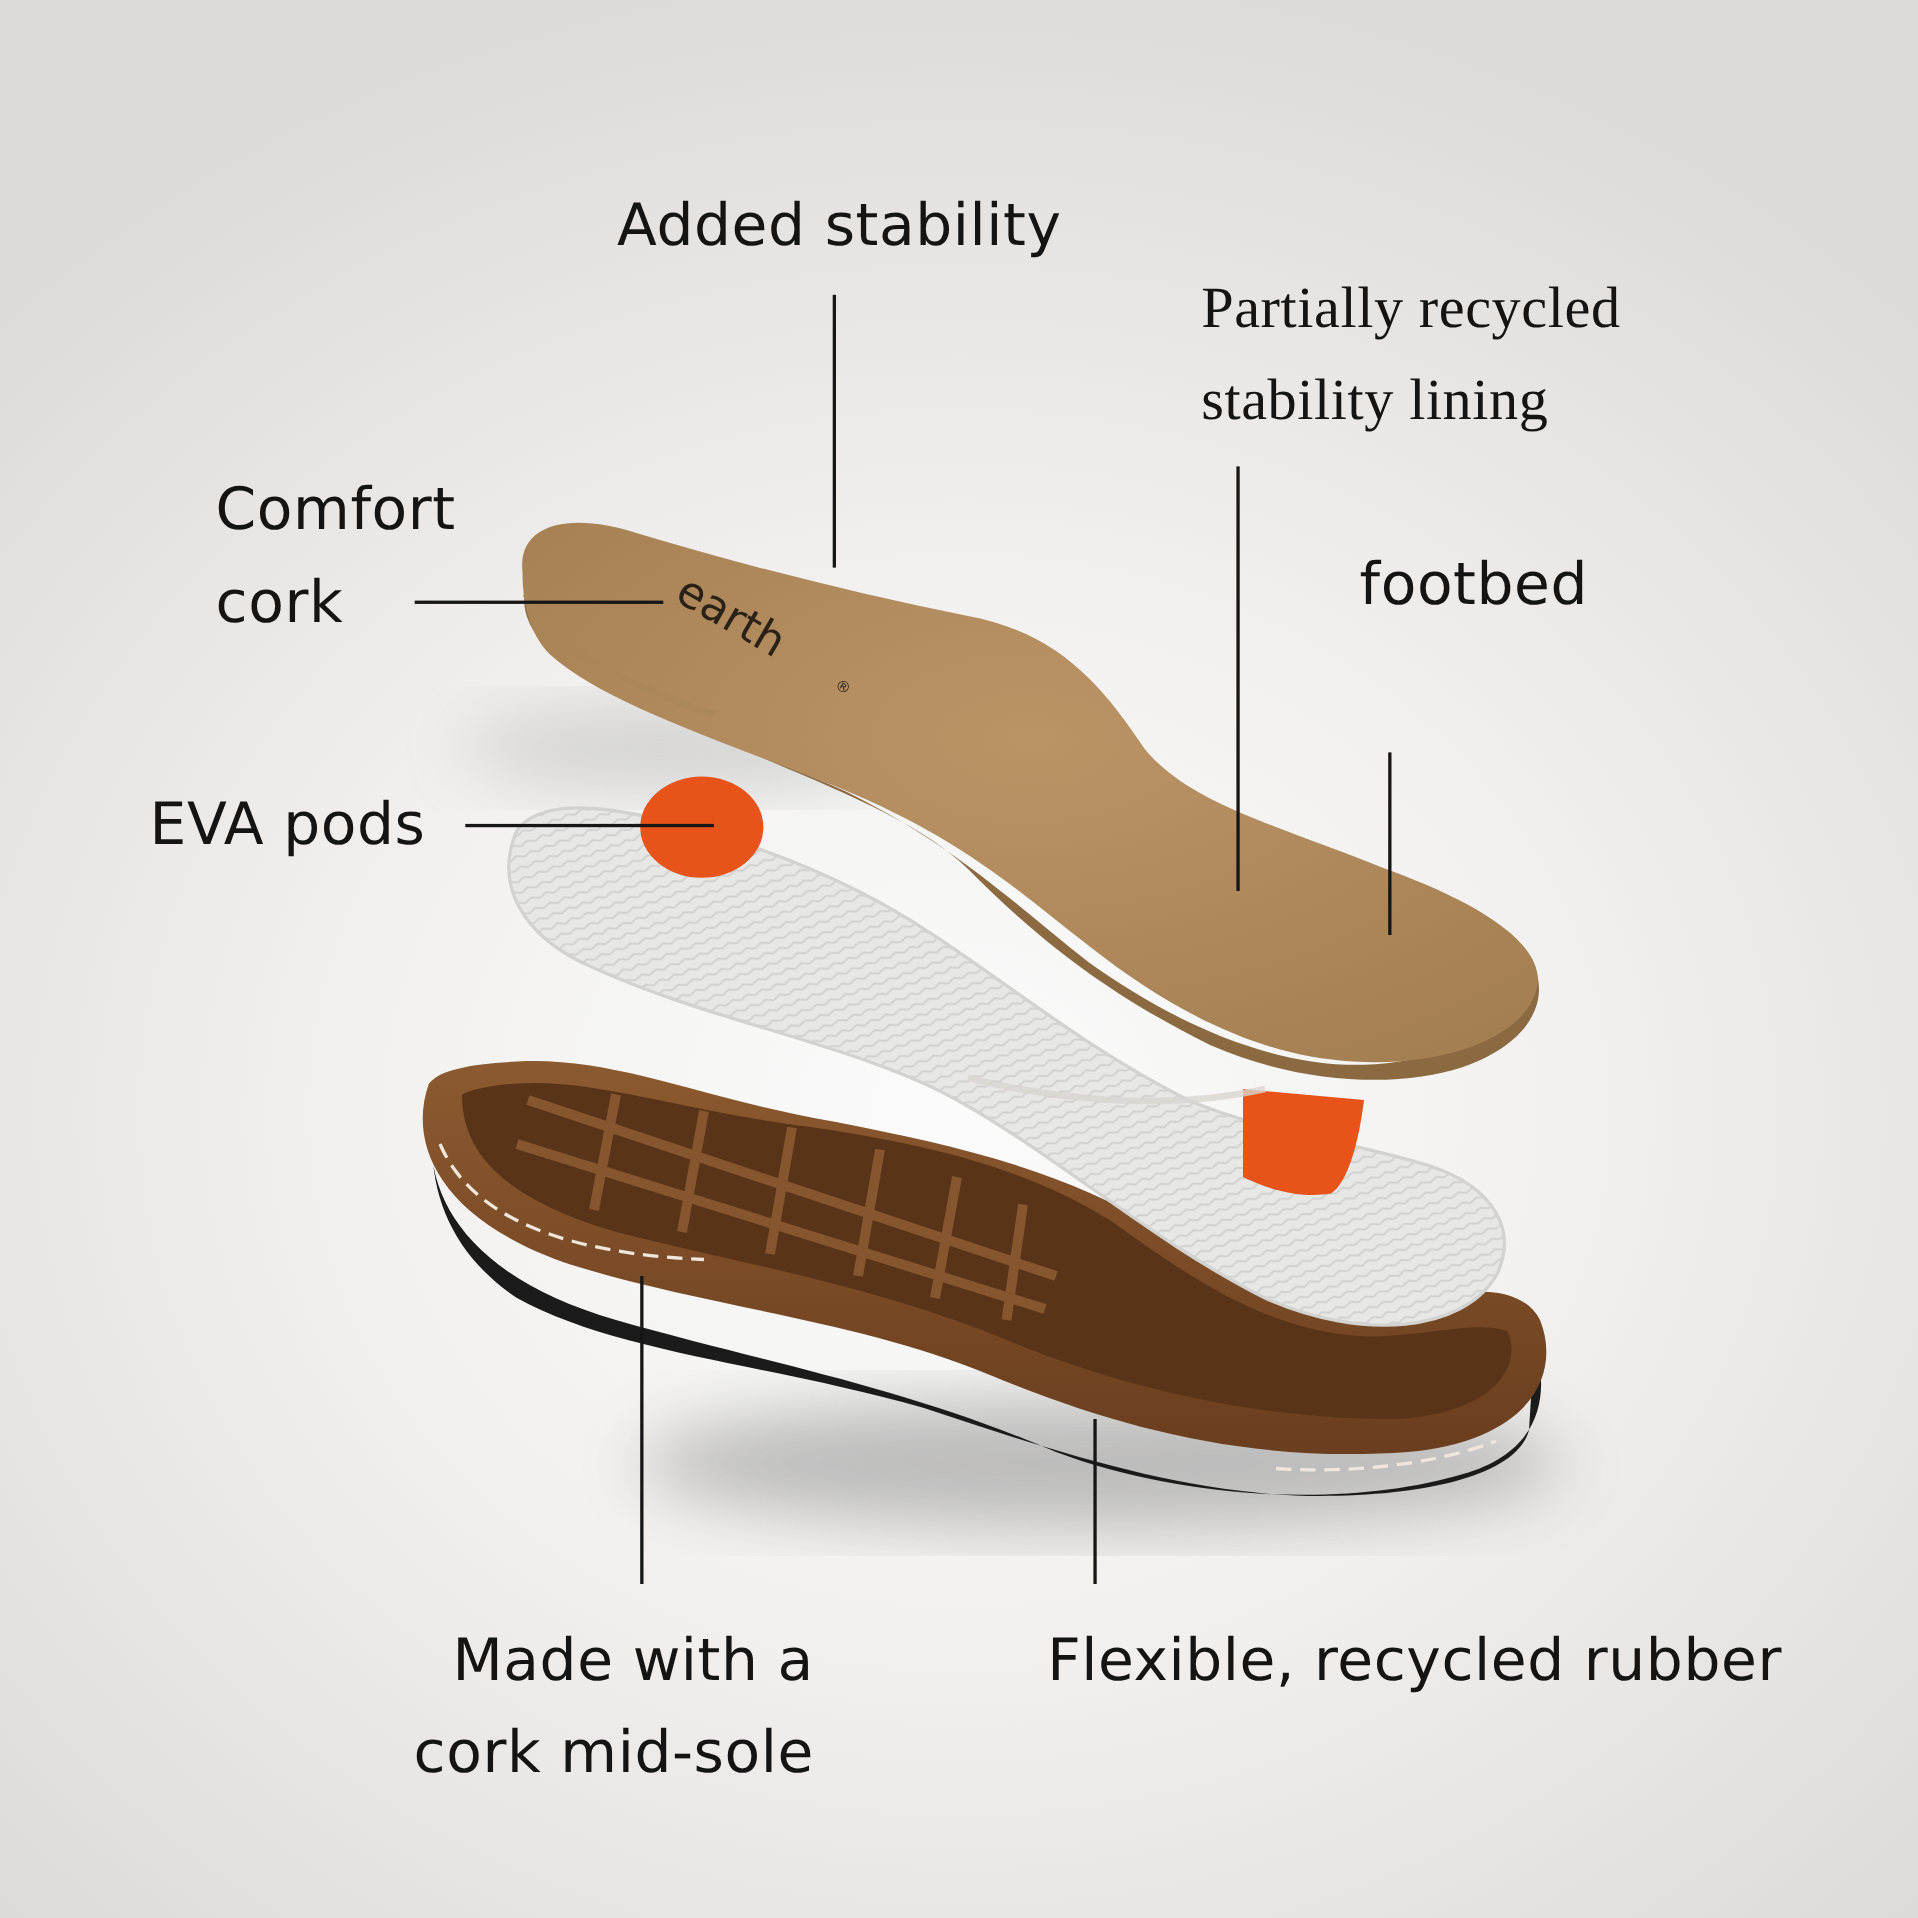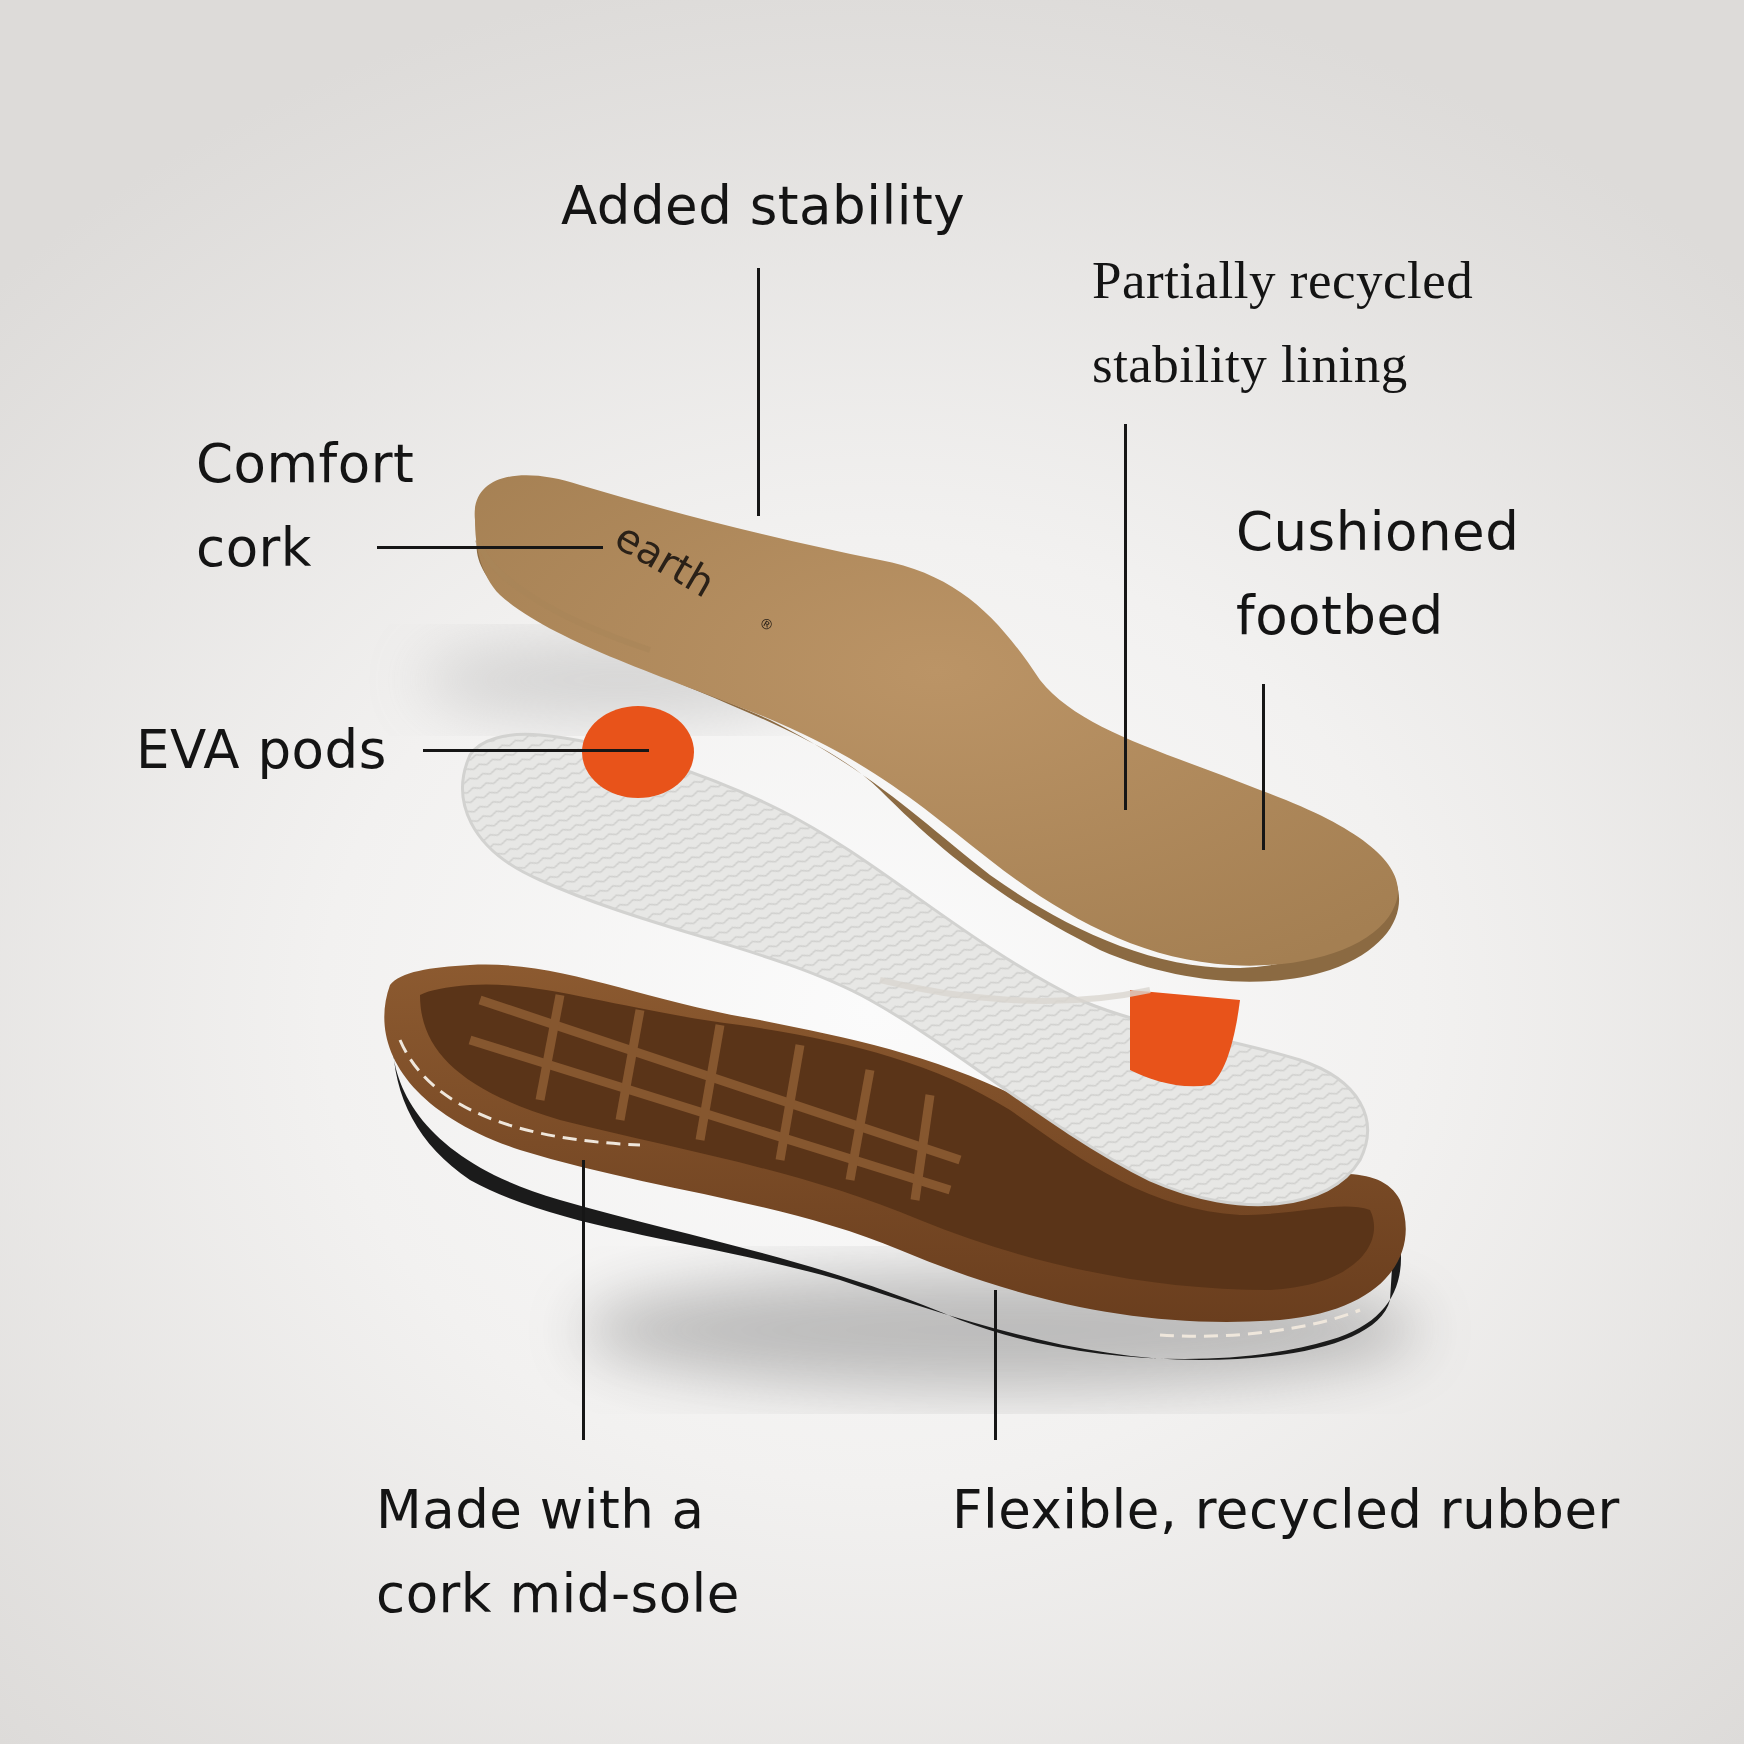--- a/index.html
+++ b/index.html
@@ -88,32 +88,31 @@
 </div>
 <div class="leader" style="left:1124px;top:424px;width:3px;height:386px;"></div>
 
 <div class="label" style="left:196px;top:422px;">
   <div>Comfort</div>
   <div>cork</div>
 </div>
 <div class="leader" style="left:377px;top:546px;width:226px;height:3px;"></div>
 
 <div class="label" style="left:1236px;top:490px;">
-  <div>Cushioned</div>
   <div>footbed</div>
 </div>
 <div class="leader" style="left:1262px;top:684px;width:3px;height:166px;"></div>
 
 <div class="label" style="left:136px;top:708px;">
   <div>EVA pods</div>
 </div>
 <div class="leader" style="left:423px;top:749px;width:226px;height:3px;"></div>
 
 <div class="leader" style="left:582px;top:1160px;width:3px;height:280px;"></div>
-<div class="label" style="left:376px;top:1468px;">
+<div class="label" style="left:376px;top:1468px;text-align:right;">
   <div>Made with a</div>
   <div>cork mid-sole</div>
 </div>
 
 <div class="leader" style="left:994px;top:1290px;width:3px;height:150px;"></div>
 <div class="label" style="left:952px;top:1468px;">
   <div>Flexible, recycled rubber</div>
 </div>
 
 </body></html>

